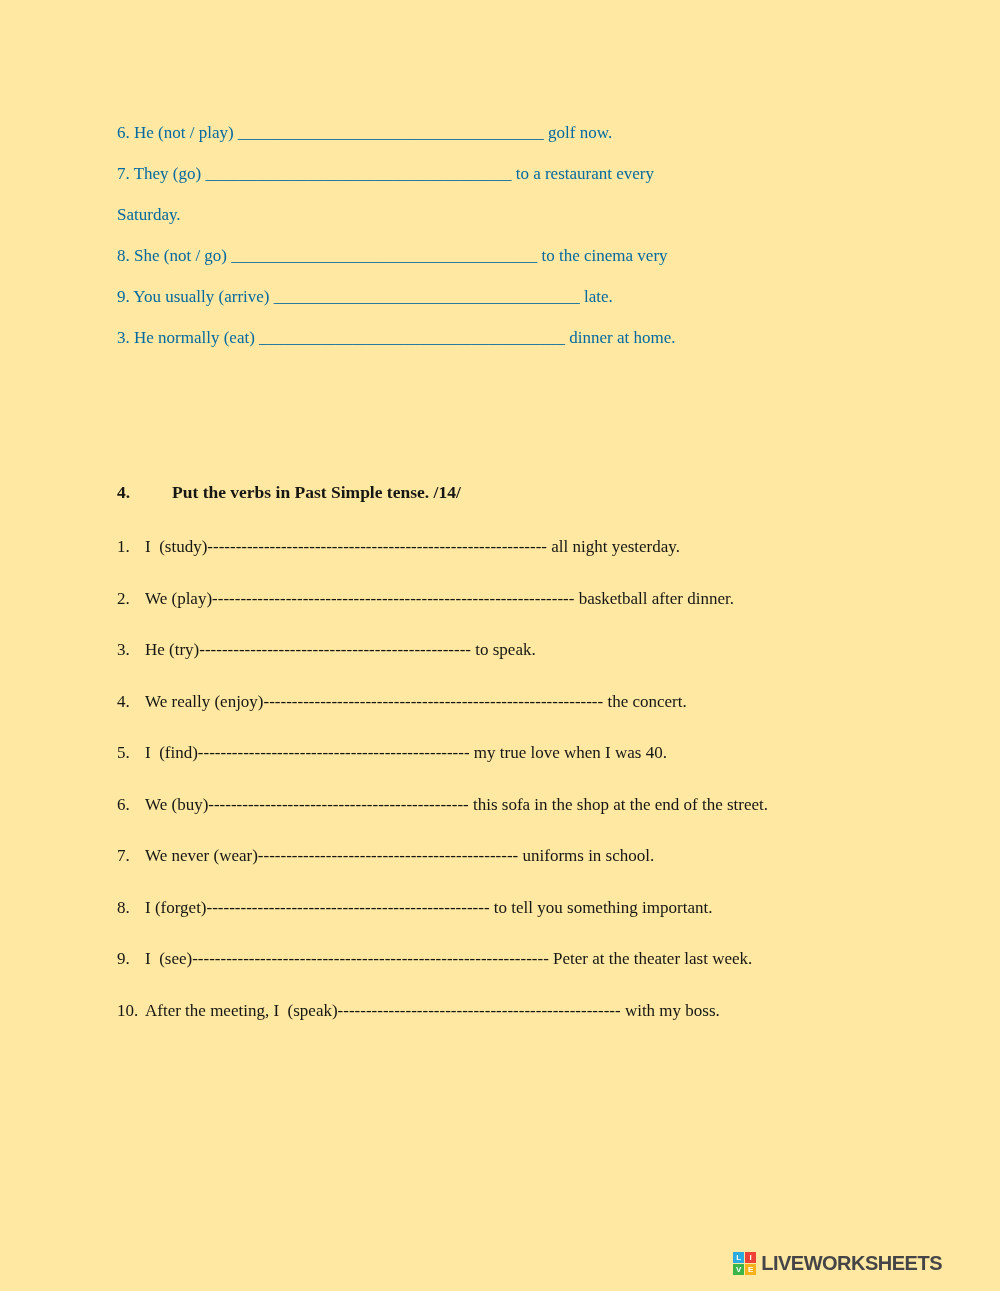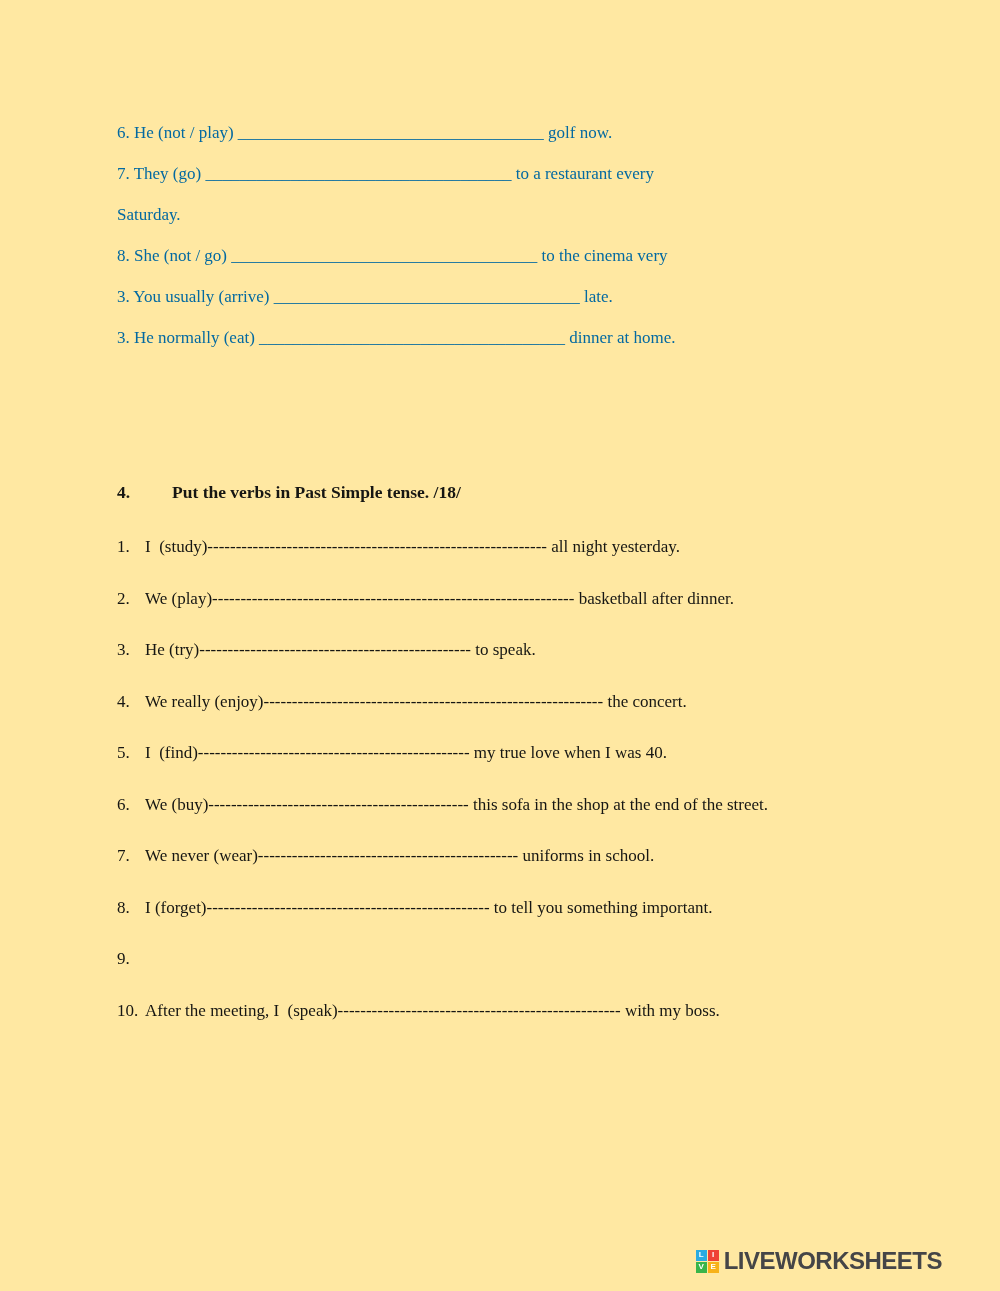--- a/index.html
+++ b/index.html
@@ -88,52 +88,52 @@
     justify-content: center;
     color: #ffffff;
     font-family: "Liberation Sans", sans-serif;
     font-size: 8px;
     font-weight: bold;
     line-height: 1;
   }
   .brand-text {
     font-family: "Liberation Sans", sans-serif;
     font-weight: 800;
-    font-size: 24px;
+    font-size: 20px;
     letter-spacing: -0.5px;
     color: #454547;
     text-align: center;
   }
 </style>
 </head>
 <body>
 
 <div class="page">
 
   <section class="present-section">
     <p class="red-line">6. He (not / play) ____________________________________ golf now.</p>
     <p class="red-line">7. They (go) ____________________________________ to a restaurant every</p>
     <p class="red-line">Saturday.</p>
     <p class="red-line">8. She (not / go) ____________________________________ to the cinema very</p>
-    <p class="red-line">3. You usually (arrive) ____________________________________ late.</p>
+    <p class="red-line">9. You usually (arrive) ____________________________________ late.</p>
     <p class="red-line">3. He normally (eat) ____________________________________ dinner at home.</p>
   </section>
 
   <section class="past-section">
-    <p class="past-heading"><span class="h-num">4.</span><span class="h-title">Put the verbs in Past Simple tense. /18/</span></p>
+    <p class="past-heading"><span class="h-num">4.</span><span class="h-title">Put the verbs in Past Simple tense. /14/</span></p>
 
     <div class="past-item"><span class="i-num">1.</span><span class="i-text">I  (study)------------------------------------------------------------ all night yesterday.</span></div>
     <div class="past-item"><span class="i-num">2.</span><span class="i-text">We (play)---------------------------------------------------------------- basketball after dinner.</span></div>
     <div class="past-item"><span class="i-num">3.</span><span class="i-text">He (try)------------------------------------------------ to speak.</span></div>
     <div class="past-item"><span class="i-num">4.</span><span class="i-text">We really (enjoy)------------------------------------------------------------ the concert.</span></div>
     <div class="past-item"><span class="i-num">5.</span><span class="i-text">I  (find)------------------------------------------------ my true love when I was 40.</span></div>
     <div class="past-item"><span class="i-num">6.</span><span class="i-text">We (buy)---------------------------------------------- this sofa in the shop at the end of the street.</span></div>
     <div class="past-item"><span class="i-num">7.</span><span class="i-text">We never (wear)---------------------------------------------- uniforms in school.</span></div>
     <div class="past-item"><span class="i-num">8.</span><span class="i-text">I (forget)-------------------------------------------------- to tell you something important.</span></div>
-    <div class="past-item"><span class="i-num">9.</span></div>
+    <div class="past-item"><span class="i-num">9.</span><span class="i-text">I  (see)--------------------------------------------------------------- Peter at the theater last week.</span></div>
     <div class="past-item"><span class="i-num">10.</span><span class="i-text">After the meeting, I  (speak)-------------------------------------------------- with my boss.</span></div>
   </section>
 
   <div class="footer">
     <div class="logo-grid">
       <span class="logo-cell" style="background-color: rgb(41, 171, 226);">L</span>
       <span class="logo-cell" style="background-color: rgb(239, 65, 54);">I</span>
       <span class="logo-cell" style="background-color: rgb(57, 181, 74);">V</span>
       <span class="logo-cell" style="background-color: rgb(247, 178, 25);">E</span>
     </div>

